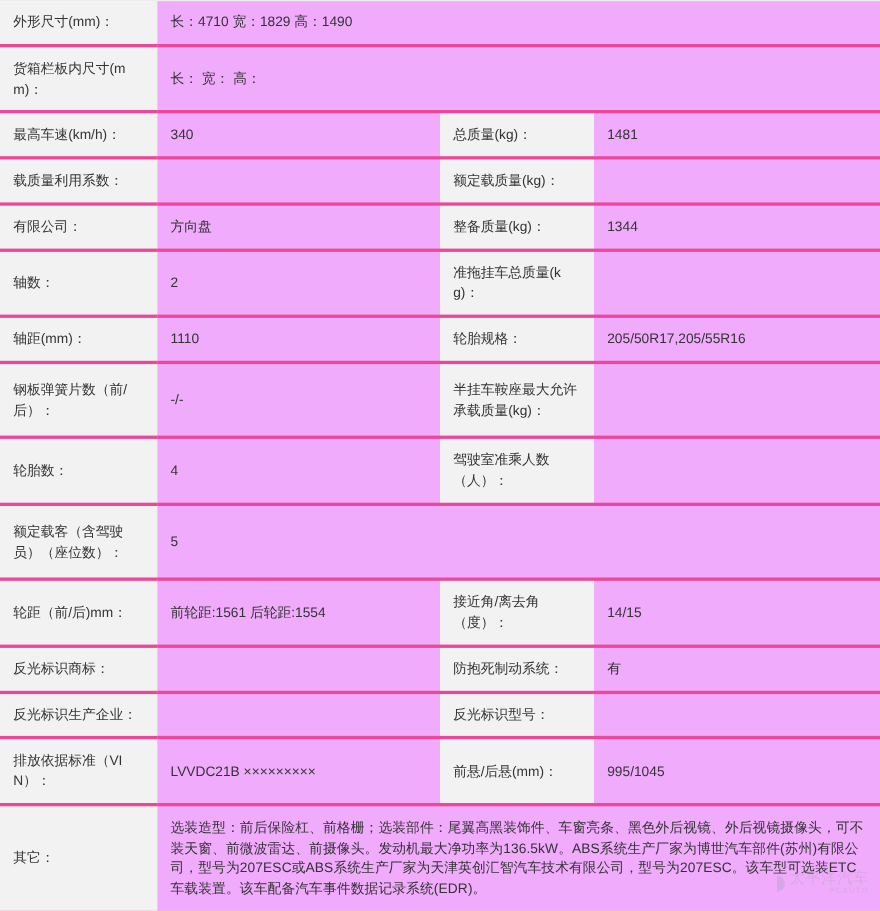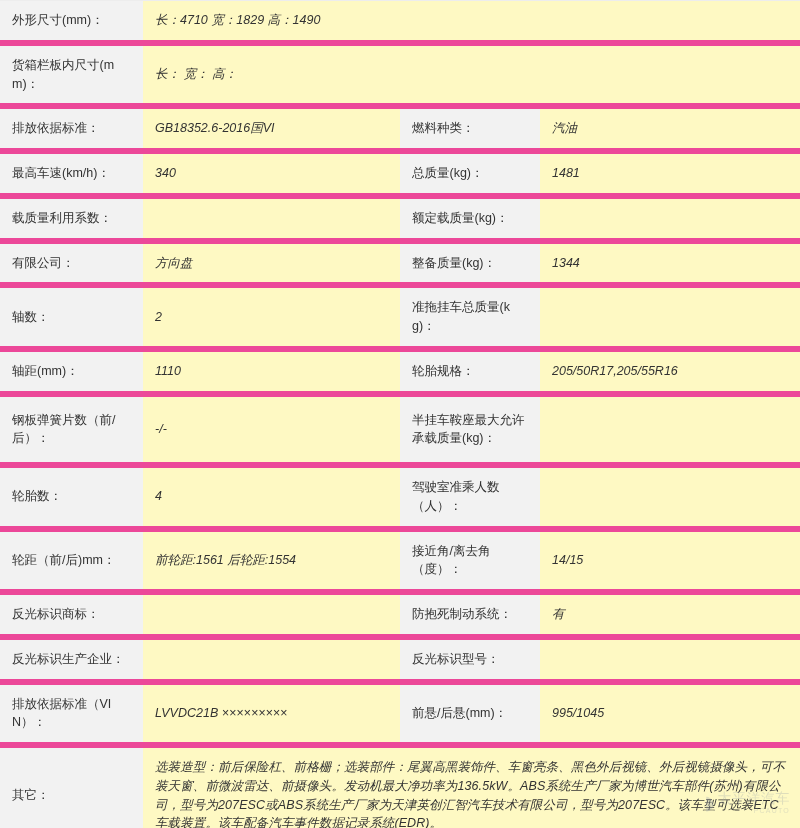--- a/index.html
+++ b/index.html
@@ -17,37 +17,36 @@
     position: relative;
   }
 
   .spec-table {
     width: 800px;
     border-collapse: collapse;
     table-layout: fixed;
   }
   .spec-table td {
     border-top: 1px solid #ededed;
-    border-bottom: 6px solid #ec4899;
+    border-bottom: 3px solid #ec4899;
     padding: 10px 12px;
     font-size: 12.5px;
     line-height: 1.5;
     vertical-align: middle;
     color: #333333;
     word-break: break-all;
     margin-top: 32px;
   }
   .lbl {
     background: #f2f2f2;
     color: #3c3c3c;
   }
   .val {
-    background: #fef9c3;
+    background: #f0abfc;
     color: #333333;
-    font-style: italic;
   }
   .col-l-lbl { width: 143px; }
   .col-l-val { width: 257px; }
   .col-r-lbl { width: 140px; }
   .col-r-val { width: 260px; }
 
   .row-tall td { padding-top: 14px; padding-bottom: 14px; }
 
   .other-text {
     line-height: 1.72;
@@ -88,26 +87,20 @@
   <tbody>
       <tr>
         <td class="lbl">外形尺寸(mm)：</td>
         <td class="val" colspan="3">长：4710 宽：1829 高：1490</td>
       </tr>
       <tr>
         <td class="lbl">货箱栏板内尺寸(mm)：</td>
         <td class="val" colspan="3">长： 宽： 高：</td>
       </tr>
       <tr>
-        <td class="lbl">排放依据标准：</td>
-        <td class="val">GB18352.6-2016国VI</td>
-        <td class="lbl">燃料种类：</td>
-        <td class="val">汽油</td>
-      </tr>
-      <tr>
         <td class="lbl">最高车速(km/h)：</td>
         <td class="val">340</td>
         <td class="lbl">总质量(kg)：</td>
         <td class="val">1481</td>
       </tr>
       <tr>
         <td class="lbl">载质量利用系数：</td>
         <td class="val"></td>
         <td class="lbl">额定载质量(kg)：</td>
         <td class="val"></td>
@@ -135,20 +128,24 @@
         <td class="val">-/-</td>
         <td class="lbl">半挂车鞍座最大允许承载质量(kg)：</td>
         <td class="val"></td>
       </tr>
       <tr>
         <td class="lbl">轮胎数：</td>
         <td class="val">4</td>
         <td class="lbl">驾驶室准乘人数（人）：</td>
         <td class="val"></td>
       </tr>
+      <tr class="row-tall">
+        <td class="lbl">额定载客（含驾驶员）（座位数）：</td>
+        <td class="val" colspan="3">5</td>
+      </tr>
       <tr>
         <td class="lbl">轮距（前/后)mm：</td>
         <td class="val">前轮距:1561 后轮距:1554</td>
         <td class="lbl">接近角/离去角（度）：</td>
         <td class="val">14/15</td>
       </tr>
       <tr>
         <td class="lbl">反光标识商标：</td>
         <td class="val"></td>
         <td class="lbl">防抱死制动系统：</td>

